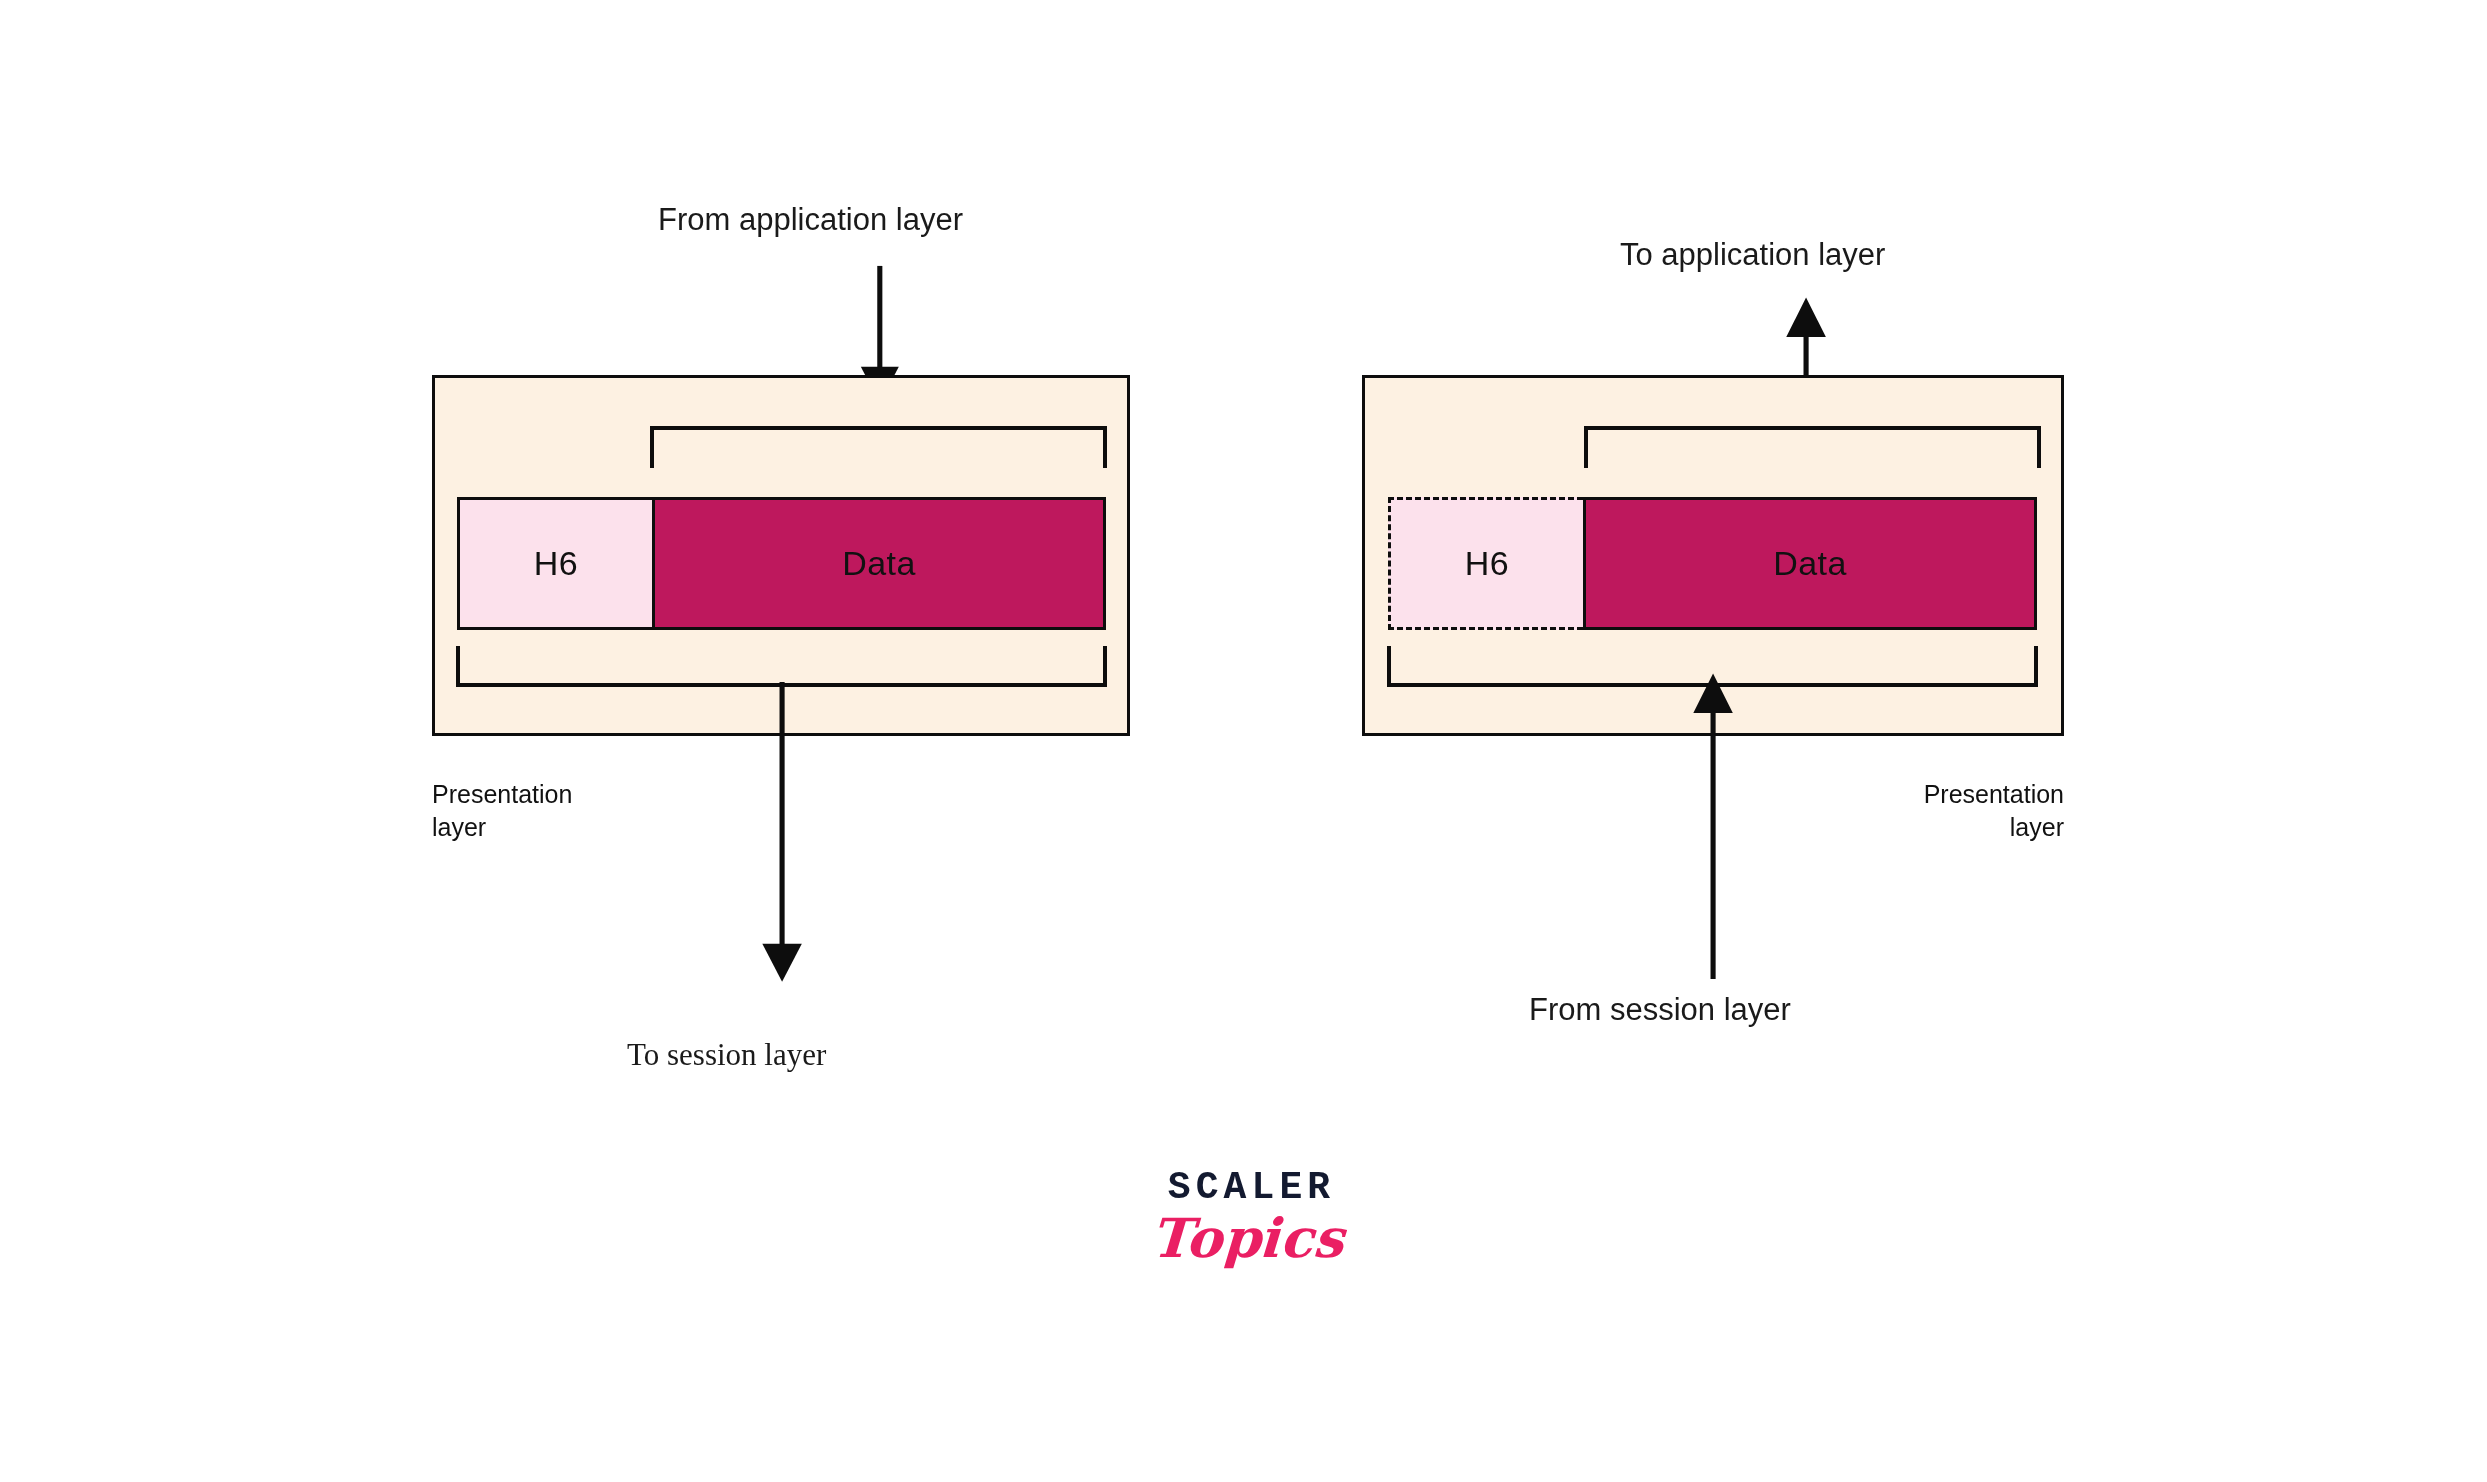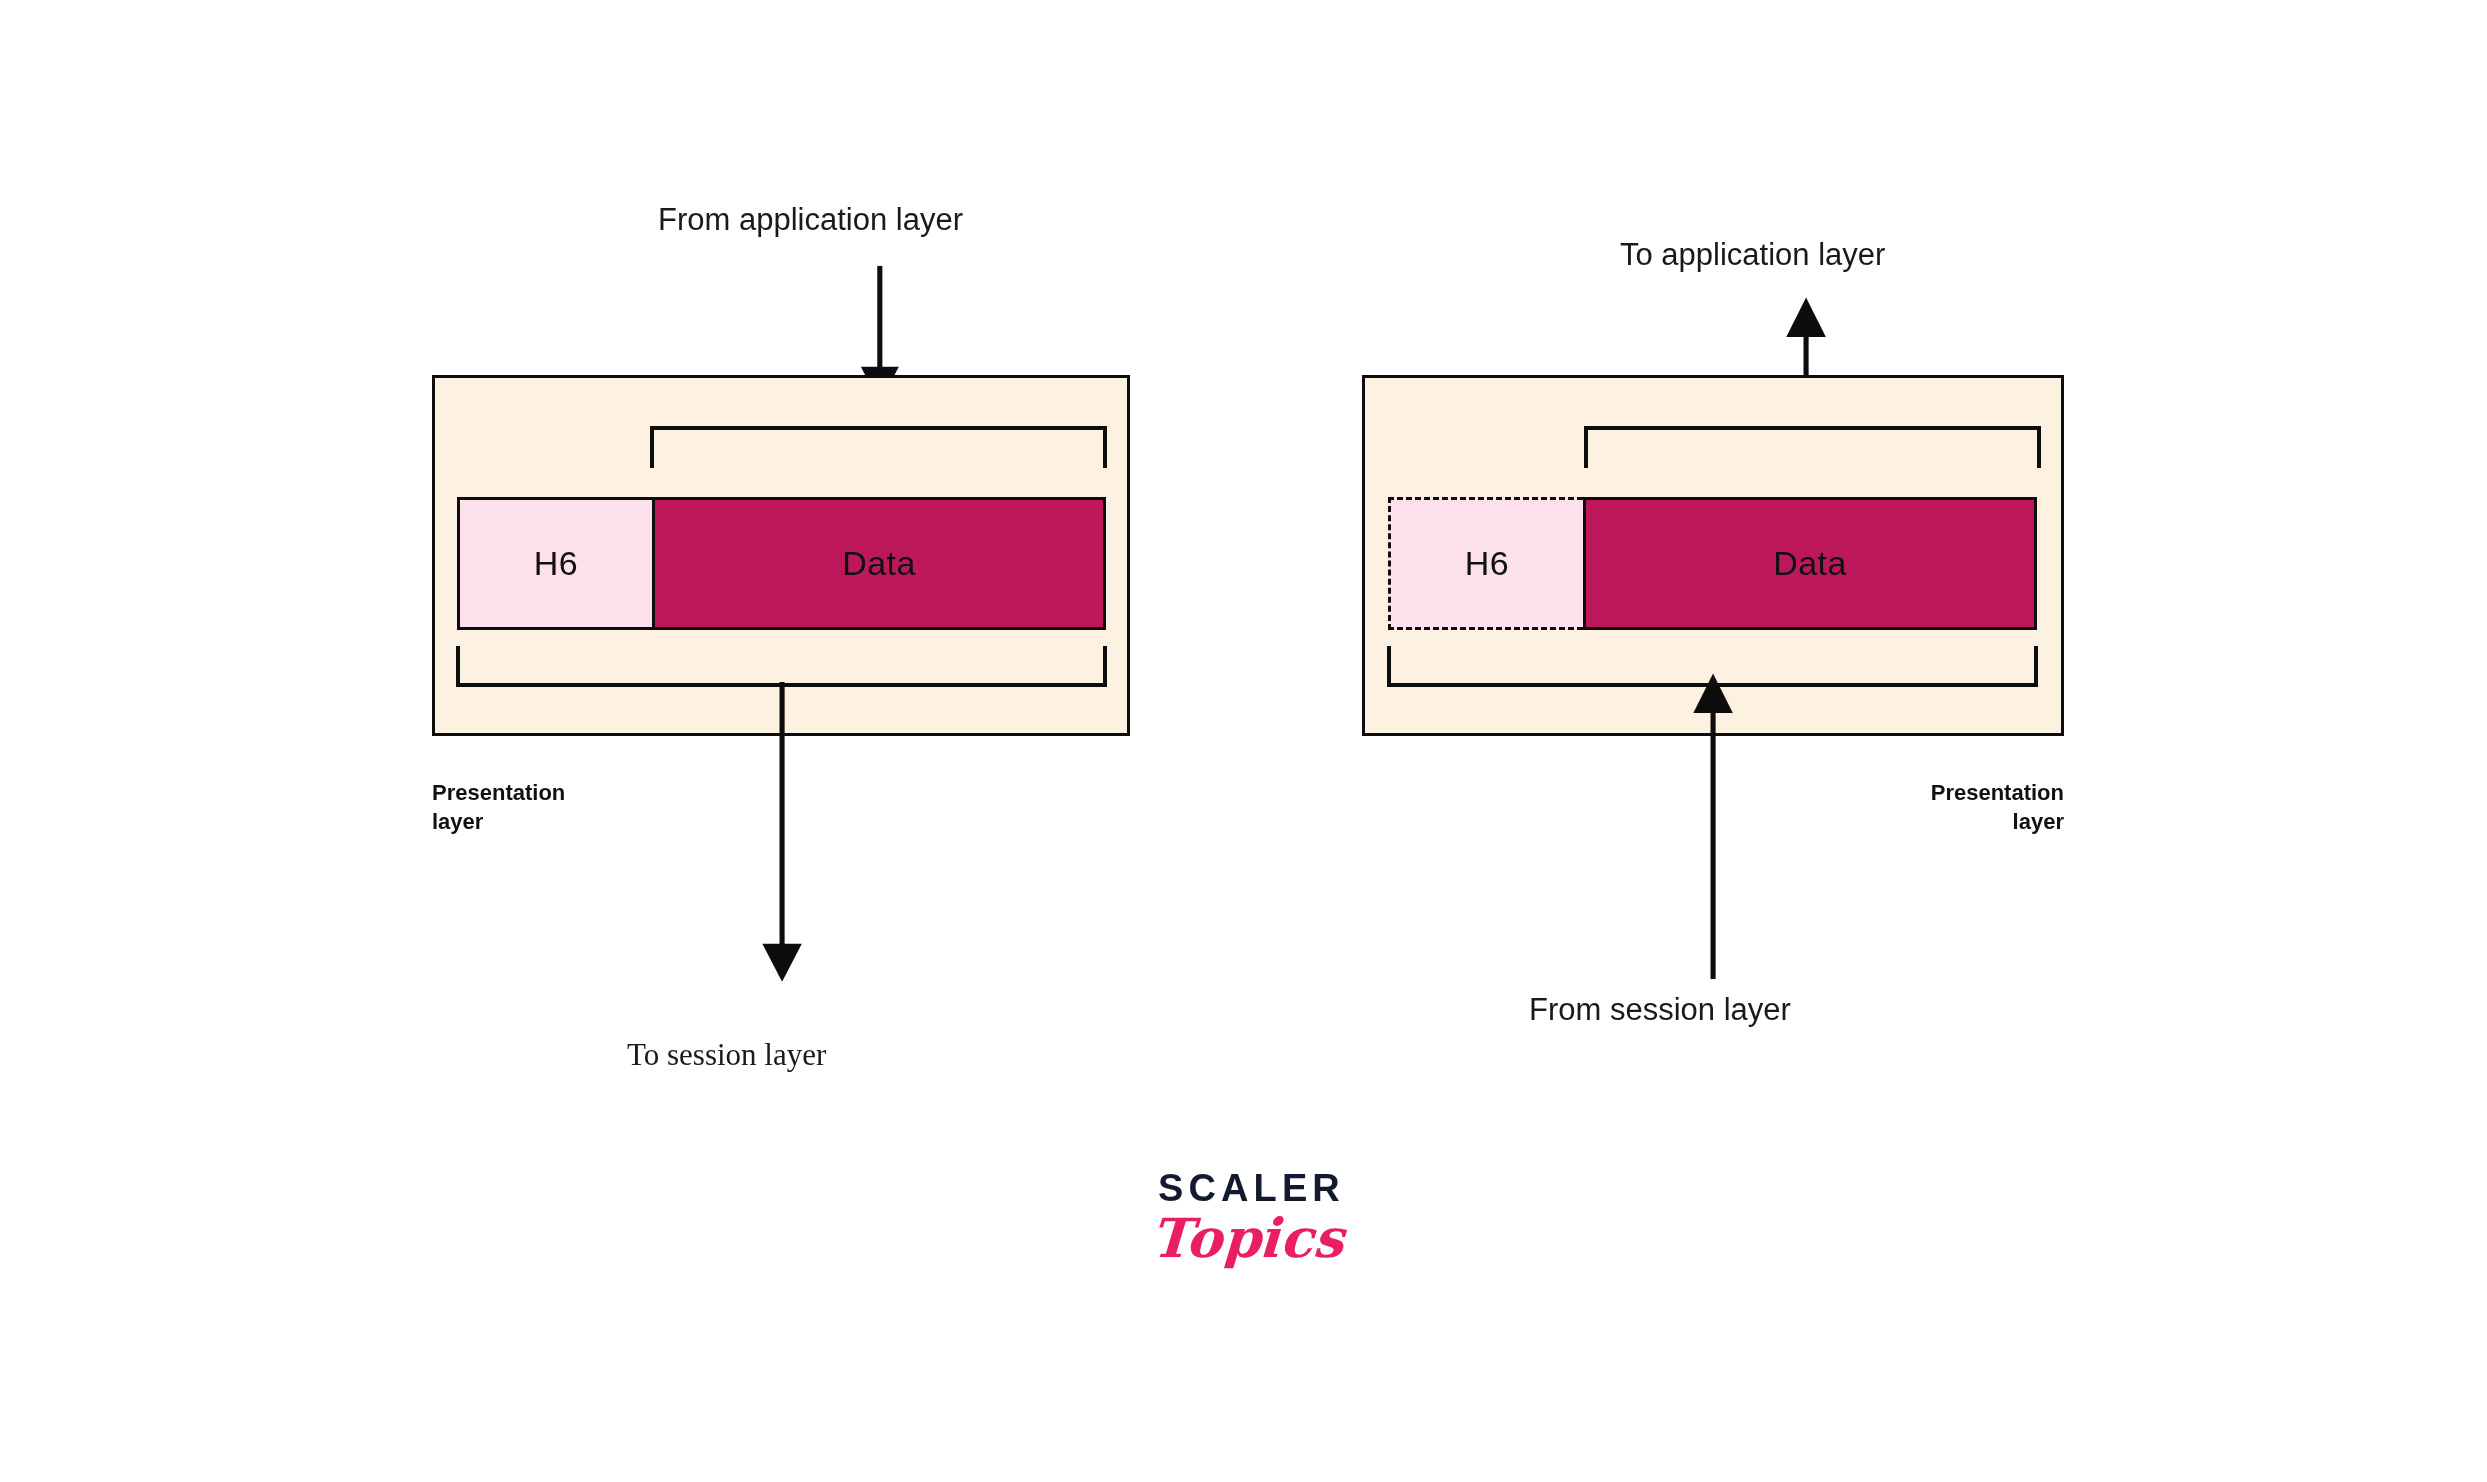--- a/index.html
+++ b/index.html
@@ -91,37 +91,37 @@
   
   .caption {
     position: absolute;
     font-size: 31px;
     color: #1a1a1a;
     white-space: nowrap;
     line-height: 1.2;
   }
   .layer-name {
     position: absolute;
-    font-size: 22px;
-    font-weight: bold;
+    font-size: 25px;
+    font-weight: normal;
     color: #111111;
     line-height: 1.32;
     white-space: pre-line;
   }
   .layer-name.left-align { text-align: left; }
   .layer-name.right-align { text-align: right; }
 
   
   .logo {
     position: absolute;
     text-align: center;
     user-select: none;
   }
   .logo-scaler {
-    font-family: Liberation Sans, sans-serif;
+    font-family: Liberation Mono, monospace;
     font-weight: bold;
     font-size: 38px;
     letter-spacing: 5.1px;
     color: #131A30;
     display: block;
     line-height: 1;
   }
   .logo-topics {
     font-family: "DejaVu Serif", serif;
     font-style: italic;

